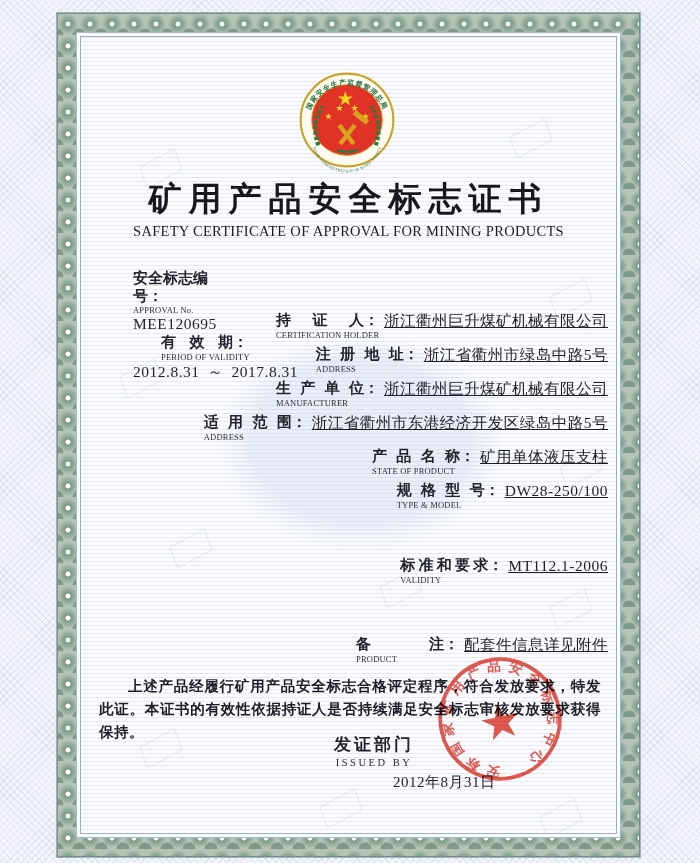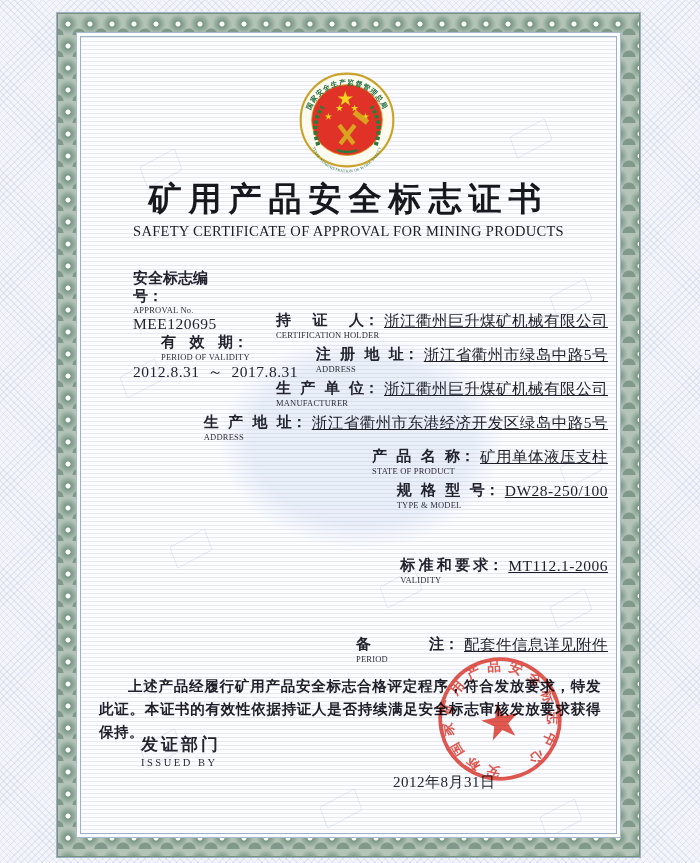--- a/index.html
+++ b/index.html
@@ -53,21 +53,21 @@
   .r1a{ width:104px; flex:none;}
   .r1a .lzc{ font-weight:700; font-size:15px; line-height:18px;}
   .r1val{ width:116px; flex:none; font-size:15.5px; letter-spacing:.5px;}
   .r1b{ width:98px; flex:none; margin-left:28px;}
   .r1b .lz{ width:72px; }
   .dates{ font-size:15.5px; letter-spacing:.5px; white-space:nowrap;}
   .dates .tld{ padding:0 8px; }
   .statement{ position:absolute; left:18px; width:502px; top:638px;
       font-size:14.5px; font-weight:600; line-height:23px; text-align:justify; text-indent:2em;
       color:#1e1e28; letter-spacing:.5px;}
-  .issued{ position:absolute; left:60px; right:9px; top:696px; }
+  .issued{ position:absolute; left:60px; right:9px; top:696px; text-align:center;}
   .issued-zh{ font-size:17px; font-weight:700; letter-spacing:3px;}
   .issued-en{ font-size:10.5px; letter-spacing:2.5px; margin-top:1px; color:#2a2a34;}
   .issue-date{ position:absolute; left:312px; top:736px; font-size:15px; font-weight:400; letter-spacing:.5px;}
   .seal{ position:absolute; left:349px; top:612px; mix-blend-mode:multiply; opacity:.9;}
 </style>
 </head>
 <body>
 
 <div class="page">
   <div class="frame">
@@ -149,21 +149,21 @@
       </div>
       <div class="row" style="top:342px">
         <div class="lab">
             <div><span class="lz">生产单位</span><span class="colon">：</span></div>
         <div class="lab-en">MANUFACTURER</div>
           </div>
         <div class="val">浙江衢州巨升煤矿机械有限公司</div>
       </div>
       <div class="row" style="top:376px">
         <div class="lab">
-            <div><span class="lz">生产地址</span><span class="colon">：</span></div>
+            <div><span class="lz">适用范围</span><span class="colon">：</span></div>
         <div class="lab-en">ADDRESS</div>
           </div>
         <div class="val">浙江省衢州市东港经济开发区绿岛中路5号</div>
       </div>
       <div class="row" style="top:410px">
         <div class="lab">
             <div><span class="lz">产品名称</span><span class="colon">：</span></div>
         <div class="lab-en">STATE OF PRODUCT</div>
           </div>
         <div class="val">矿用单体液压支柱</div>
@@ -179,21 +179,21 @@
       <div class="row" style="top:519px">
         <div class="lab">
             <div><span class="lz">标准和要求</span><span class="colon">：</span></div>
         <div class="lab-en">VALIDITY</div>
           </div>
         <div class="val">MT112.1-2006</div>
       </div>
       <div class="row" style="top:598px">
         <div class="lab">
             <div><span class="lz">备注</span><span class="colon">：</span></div>
-        <div class="lab-en">PERIOD</div>
+        <div class="lab-en">PRODUCT</div>
           </div>
         <div class="val">配套件信息详见附件</div>
       </div>
 
       <div class="statement">上述产品经履行矿用产品安全标志合格评定程序，符合发放要求，特发此证。本证书的有效性依据持证人是否持续满足安全标志审核发放要求获得保持。</div>
 
       <div class="issued">
         <div class="issued-zh">发证部门</div>
         <div class="issued-en">ISSUED BY</div>
       </div>

